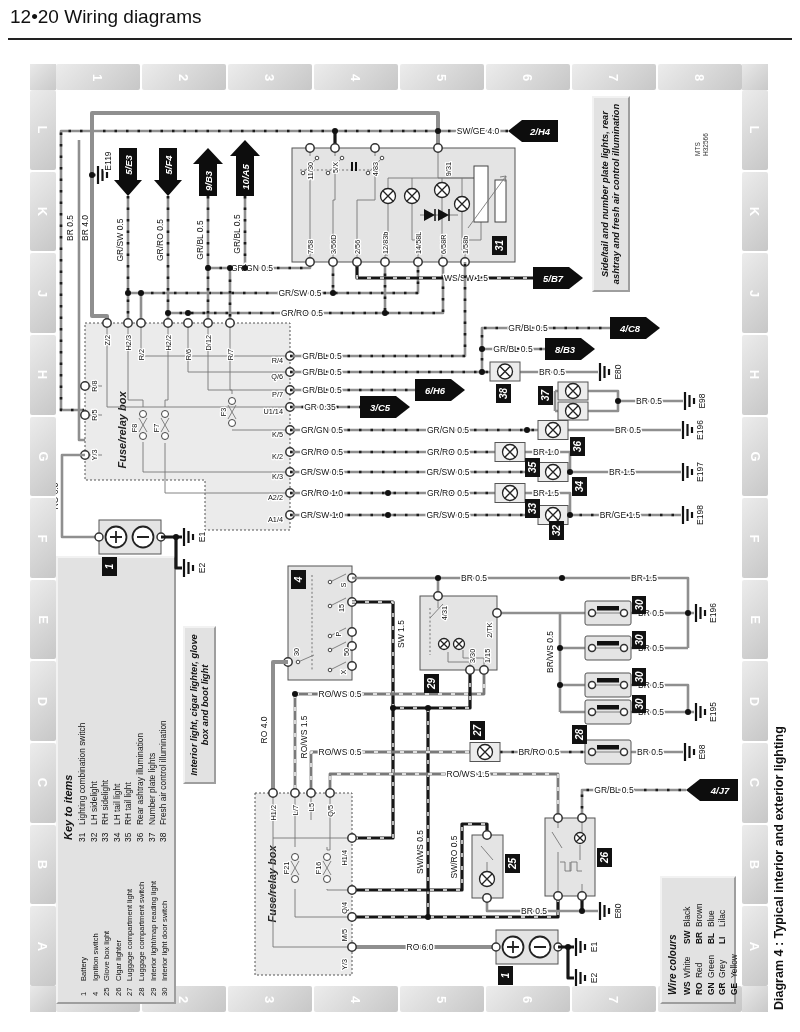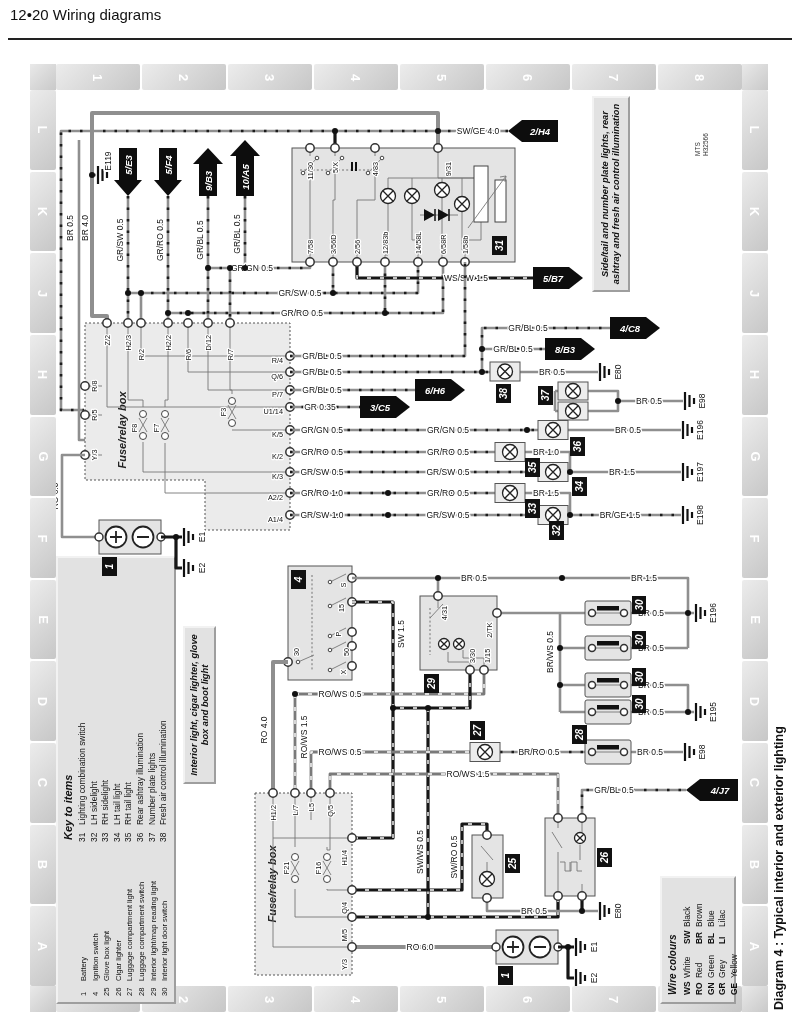--- a/index.html
+++ b/index.html
@@ -1,18 +1,18 @@
 <!DOCTYPE html>
 <html><head>
 <meta charset="utf-8">
 <style>
   html,body{margin:0;padding:0;background:#fff;}
   .page{position:relative;width:800px;height:1032px;background:#fff;overflow:hidden;
         font-family:"Liberation Sans",sans-serif;color:#111;}
-  .hdr{position:absolute;left:10px;top:6px;font-size:15px;color:#111;}
+  .hdr{position:absolute;left:10px;top:6px;font-size:19px;color:#111;}
   .hdr-rule{position:absolute;left:8px;top:38px;width:784px;height:2px;background:#222;}
   
   .frame-strip{position:absolute;display:flex;gap:2px;}
   .frame-strip.h{flex-direction:row;}
   .frame-strip.v{flex-direction:column;}
   .fseg{flex:1;background:linear-gradient(135deg,#ececec,#c7c7c7);border-radius:2px;
         display:flex;align-items:center;justify-content:center;}
   .fl{color:#fff;font-weight:bold;font-size:13px;transform:rotate(90deg);}
   .fcorner{position:absolute;width:26px;height:26px;background:linear-gradient(135deg,#e9e9e9,#c9c9c9);}
   

